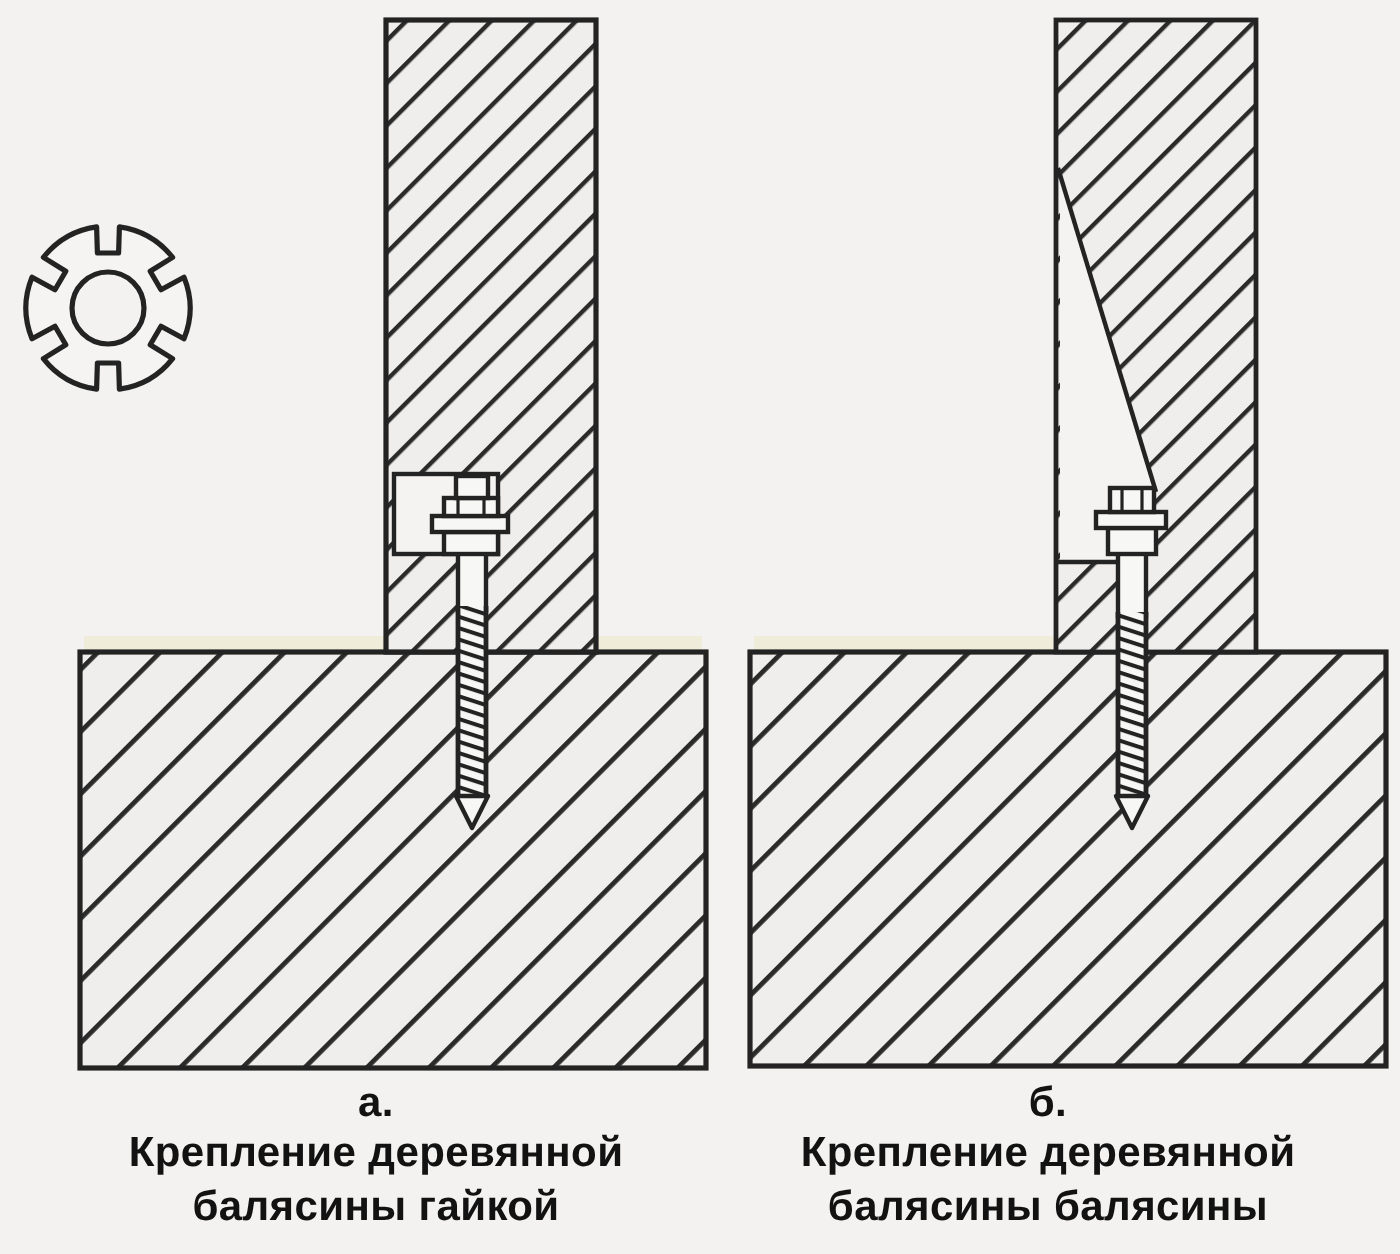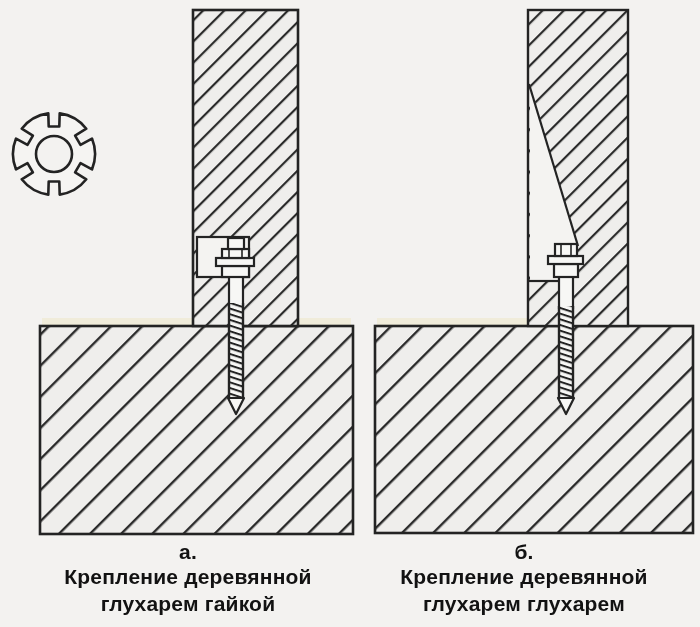--- a/index.html
+++ b/index.html
@@ -91,22 +91,22 @@
         <rect x="555" y="244" width="22" height="12" fill="#f7f7f5" stroke="#232323" stroke-width="2.2"></rect>
         <line x1="561" y1="244" x2="561" y2="256" stroke="#232323" stroke-width="1.6"></line>
         <line x1="571" y1="244" x2="571" y2="256" stroke="#232323" stroke-width="1.6"></line>
       </g>
     </g>
   </svg>
 
   <div class="caption cap-a">
     <div class="cap-label">а.</div>
     <div>Крепление деревянной</div>
-    <div>глухарем гайкой</div>
+    <div>балясины гайкой</div>
   </div>
 
   <div class="caption cap-b">
     <div class="cap-label">б.</div>
     <div>Крепление деревянной</div>
-    <div>глухарем глухарем</div>
+    <div>балясины балясины</div>
   </div>
 
 </div>
 
 </body></html>

